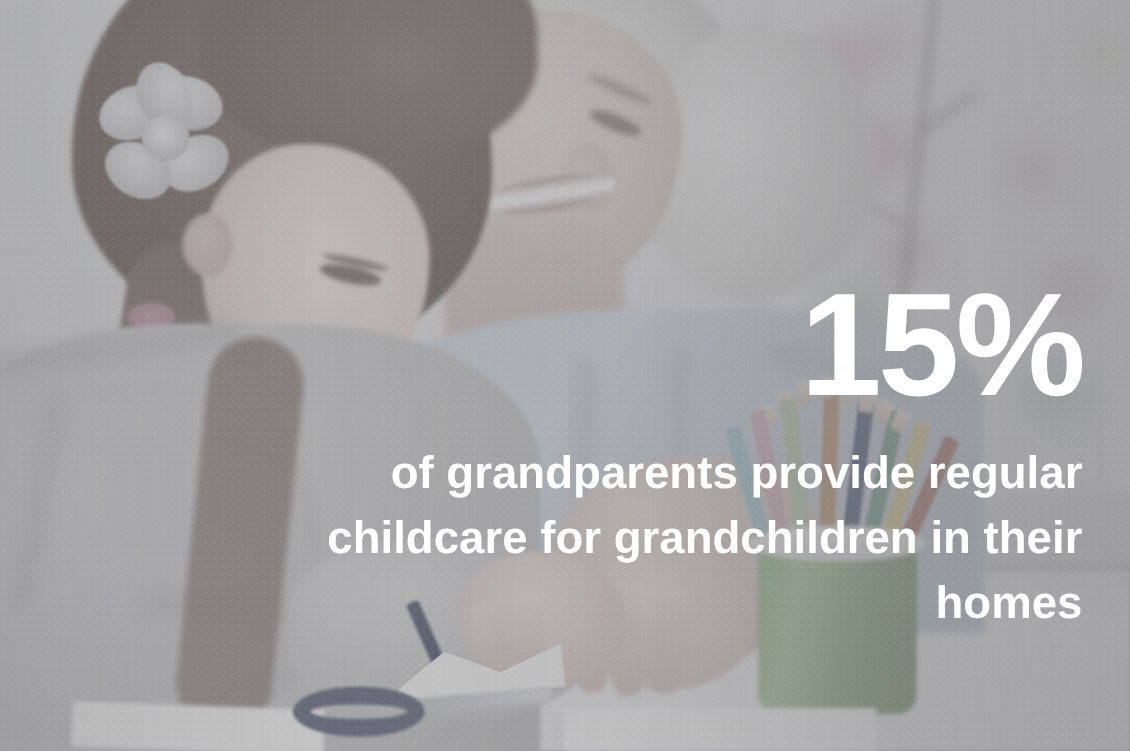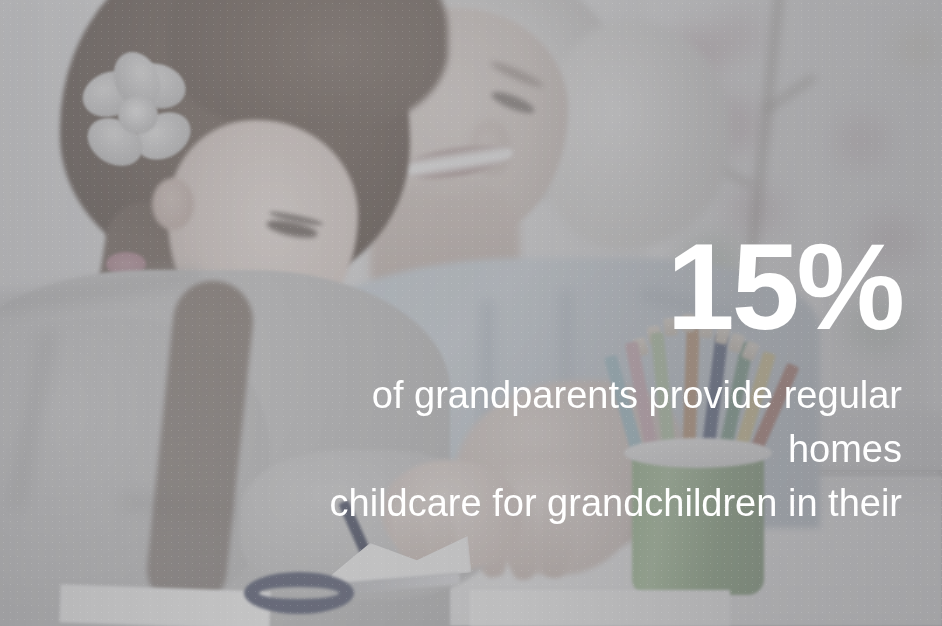--- a/index.html
+++ b/index.html
@@ -339,21 +339,21 @@
     font-weight:bold;
     line-height:1;
     color:#ffffff;
     letter-spacing:-3px;
     pointer-events:auto;
   }
   .stat-body {
     position:absolute; right:0; top:368px;
     width:730px;
     font-size:38px;
-    font-weight:400;
+    font-weight:700;
     line-height:54px;
     color:#ffffff;
     pointer-events:auto;
   }
   .stat-body .ln { display:block; }
   .stat-source {
     position:absolute; right:0; top:551px;
     font-size:25px;
     font-weight:400;
     color:#ffffff;
@@ -480,19 +480,19 @@
 
   <div class="desat"></div>
   <div class="vignette"></div>
   <div class="dots"></div>
 
   <div class="text-layer">
     <div class="stat-number">15%</div>
 
     <div class="stat-body">
       <span class="ln">of grandparents provide regular</span>
+      <span class="ln">childcare for grandchildren in their</span>
       <span class="ln">homes</span>
-      <span class="ln">childcare for grandchildren in their</span>
     </div>
 
   </div>
 
 </div>
 
 </body></html>

